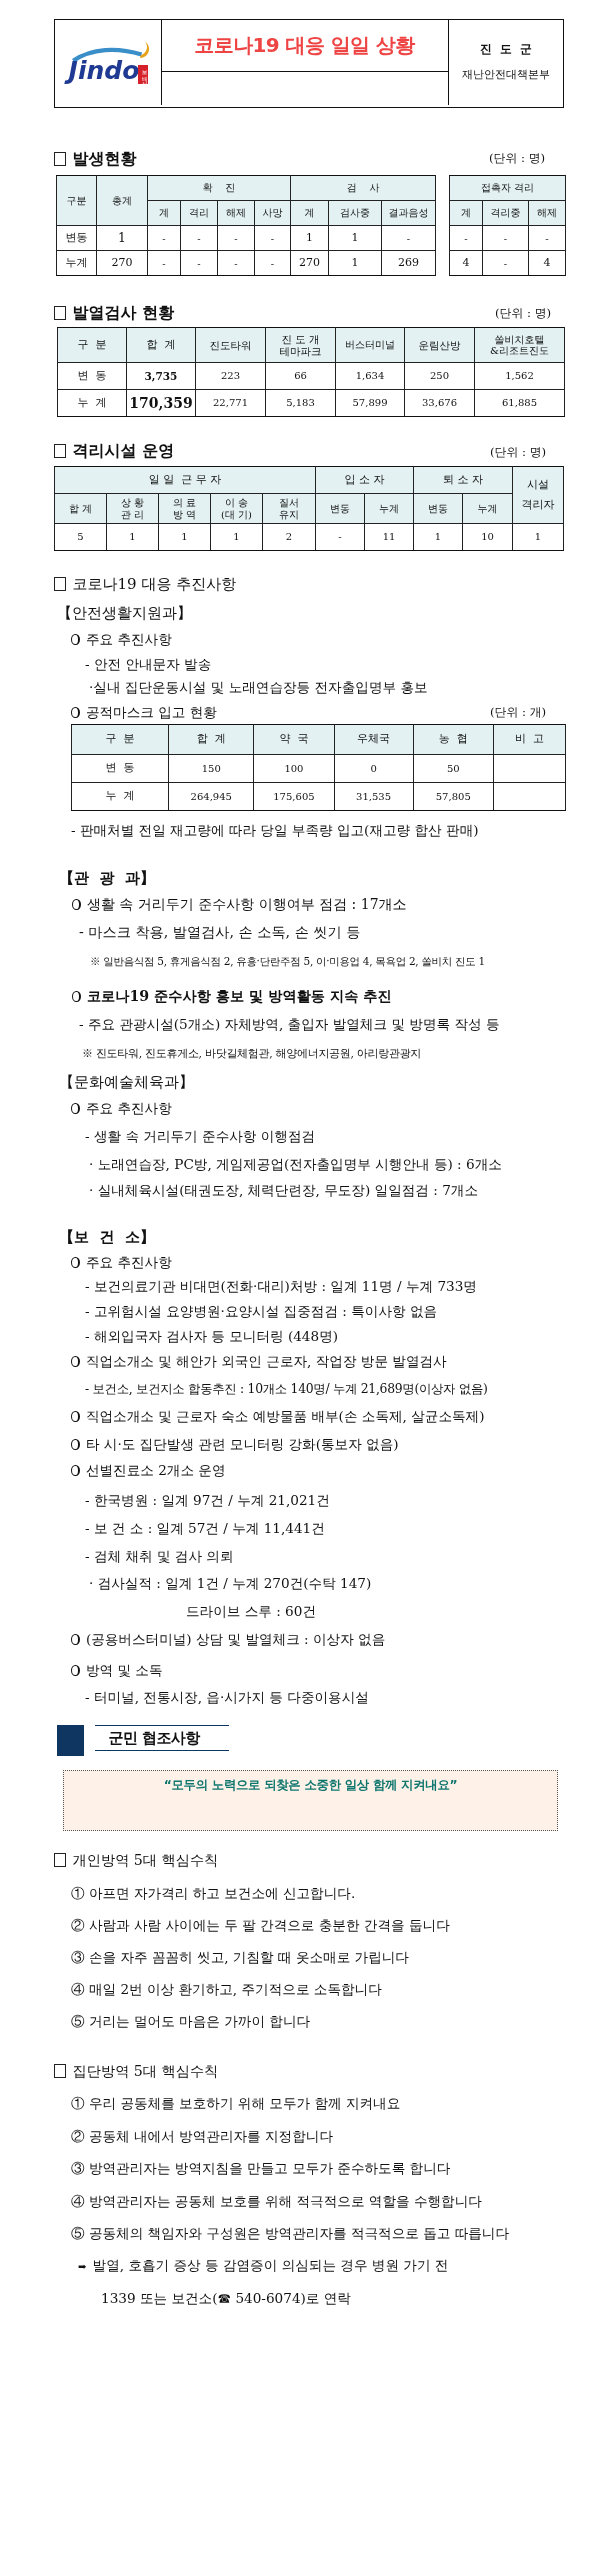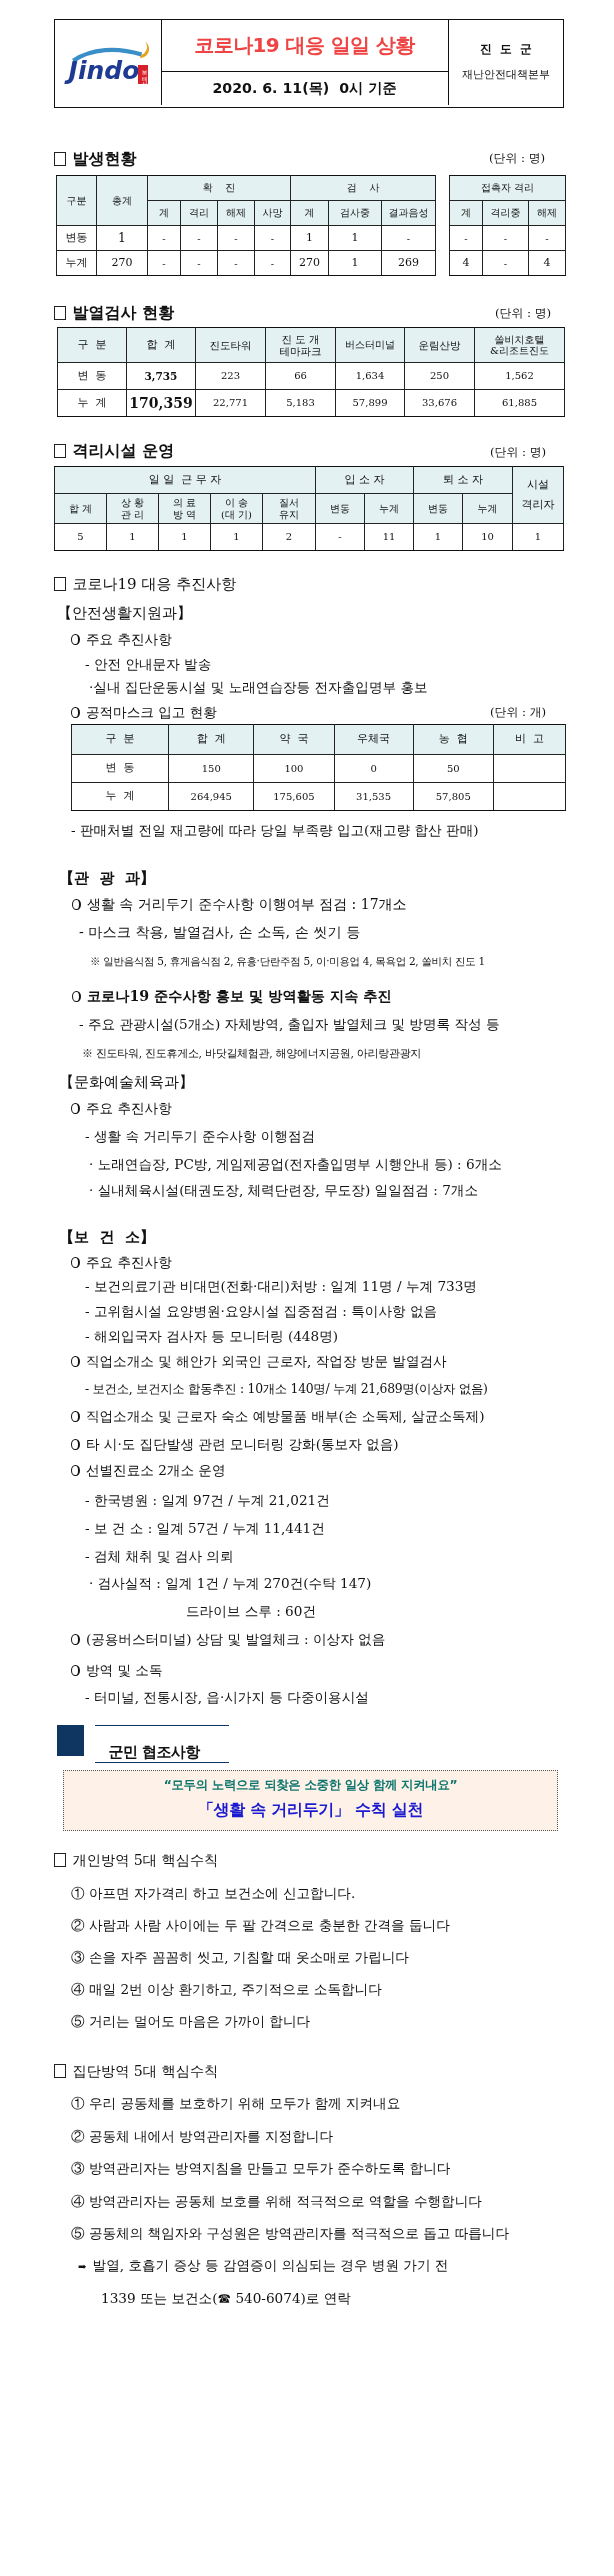--- a/index.html
+++ b/index.html
@@ -27,23 +27,20 @@
     <svg width="87" height="25" style="position:absolute;left:12.4px;top:21.7px;" viewBox="0 0 140 40">
       <path d="M10 30 C40 10, 80 8, 120 20" stroke="#3a8fc9" stroke-width="7" fill="none"></path>
       <path d="M118 22 C128 18, 132 8, 126 0 C136 6, 134 24, 118 26 Z" fill="#e6a21a"></path>
     </svg>
     <span style="position:absolute;left:13.6px;top:36px;font-family:'DejaVu Sans',sans-serif;font-weight:bold;font-style:italic;font-size:25px;color:#1f3a93;">Jindo</span>
     <span style="position:absolute;left:83px;top:45px;background:#d6202a;color:#fff;font-size:5.6px;width:10px;height:18.6px;line-height:6.2px;text-align:center;writing-mode:vertical-rl;font-family:'DejaVu Sans',sans-serif;">보배섬</span>
   </div>
   <div class="abs" style="left:106px;top:0;width:287px;height:51px;border-bottom:0.6px solid #111;display:flex;align-items:center;justify-content:center;">
     <span style="font-family:'DejaVu Sans',sans-serif;font-weight:bold;font-size:20px;color:#ef4444;letter-spacing:-0.6px;">코로나19 대응 일일 상황</span>
   </div>
-  <div class="abs" style="left:106px;top:51px;width:287px;height:34px;display:flex;align-items:center;justify-content:center;">
-    <span style="font-family:'DejaVu Sans',sans-serif;font-weight:bold;font-size:14.2px;white-space:pre;">2020. 6. 11(목)  0시 기준</span>
-  </div>
   <div class="abs" style="left:393px;top:0;width:114px;height:85px;border-left:0.6px solid #111;text-align:center;">
     <div style="margin-top:22px;font-weight:bold;font-size:11.8px;white-space:pre;">진  도  군</div>
     <div style="margin-top:8.7px;font-size:11px;">재난안전대책본부</div>
   </div>
 </div>
 
 <div class="abs h2" style="left:54px;top:149px;">
   <span class="sq"></span><span>발생현황</span>
 </div>
 <div class="abs unit" style="left:489px;top:151px;">(단위 : 명)</div>
@@ -309,27 +306,26 @@
 <div class="abs line" style="left:85px;top:1492px;">- 한국병원 : 일계 97건 / 누계 21,021건</div>
 <div class="abs line" style="left:85px;top:1520px;">- 보 건 소 : 일계 57건 / 누계 11,441건</div>
 <div class="abs line" style="left:85px;top:1548px;">- 검체 채취 및 검사 의뢰</div>
 <div class="abs line" style="left:89px;top:1575px;">· 검사실적 : 일계 1건 / 누계 270건(수탁 147)</div>
 <div class="abs line" style="left:186px;top:1603px;">드라이브 스루 : 60건</div>
 <div class="abs line" style="left:71px;top:1631px;"><span class="circle"></span><span>(공용버스터미널) 상담 및 발열체크 : 이상자 없음</span></div>
 <div class="abs line" style="left:71px;top:1662px;"><span class="circle"></span><span>방역 및 소독</span></div>
 <div class="abs line" style="left:85px;top:1689px;">- 터미널, 전통시장, 읍·시가지 등 다중이용시설</div>
 
 <div class="abs" style="left:57px;top:1725px;width:27px;height:31px;background:#0f3561;"></div>
-<div class="abs" style="left:95px;top:1725px;width:134px;height:38px;border-top:1.2px solid #0f3561;border-bottom:1.2px solid #0f3561;box-sizing:border-box;display:flex;align-items:flex-end;padding-left:13.6px;">
+<div class="abs" style="left:95px;top:1725px;width:134px;height:26px;border-top:1.2px solid #0f3561;border-bottom:1.2px solid #0f3561;box-sizing:border-box;display:flex;align-items:center;padding-left:13.6px;">
   <span style="font-family:'DejaVu Sans',sans-serif;font-weight:bold;font-size:15px;letter-spacing:-0.6px;">군민 협조사항</span>
 </div>
 
 <div class="abs" style="left:63px;top:1770px;width:495px;height:61px;background:#fdf1e8;border:0.6px dotted #555;box-sizing:border-box;text-align:center;">
   <div style="margin-top:6.2px;font-family:'DejaVu Sans',sans-serif;font-weight:bold;font-size:12.4px;color:#0f766e;letter-spacing:-0.3px;">“모두의 노력으로 되찾은 소중한 일상 함께 지켜내요”</div>
-  <div style="margin-top:6.2px;font-family:'DejaVu Sans',sans-serif;font-weight:bold;font-size:16px;color:#1a1ad0;letter-spacing:-0.3px;">「생활 속 거리두기」 수칙 실천</div>
 </div>
 
 <div class="abs line" style="left:54px;top:1851px;font-size:14.2px;">
   <span class="sq"></span><span>개인방역 5대 핵심수칙</span>
 </div>
 <div class="abs rule" style="left:71px;top:1885px;">① 아프면 자가격리 하고 보건소에 신고합니다.</div>
 <div class="abs rule" style="left:71px;top:1917px;">② 사람과 사람 사이에는 두 팔 간격으로 충분한 간격을 둡니다</div>
 <div class="abs rule" style="left:71px;top:1949px;">③ 손을 자주 꼼꼼히 씻고, 기침할 때 옷소매로 가립니다</div>
 <div class="abs rule" style="left:71px;top:1981px;">④ 매일 2번 이상 환기하고, 주기적으로 소독합니다</div>
 <div class="abs rule" style="left:71px;top:2013px;">⑤ 거리는 멀어도 마음은 가까이 합니다</div>

